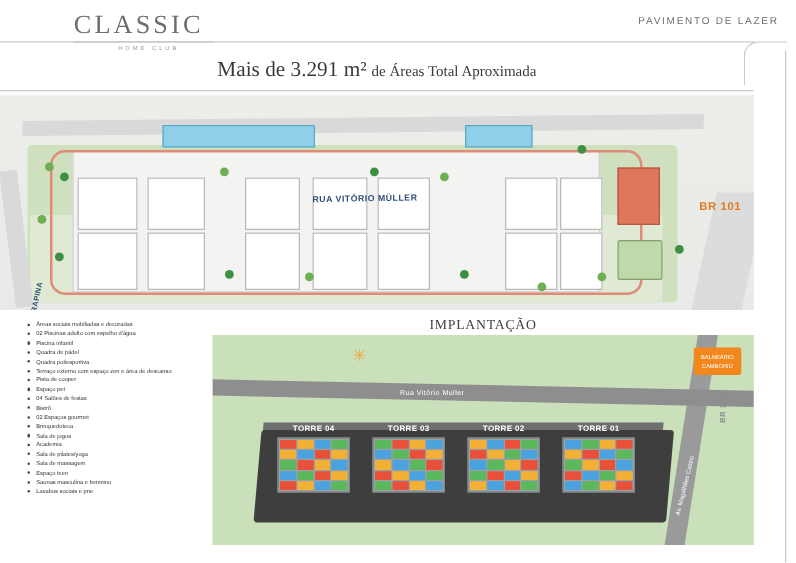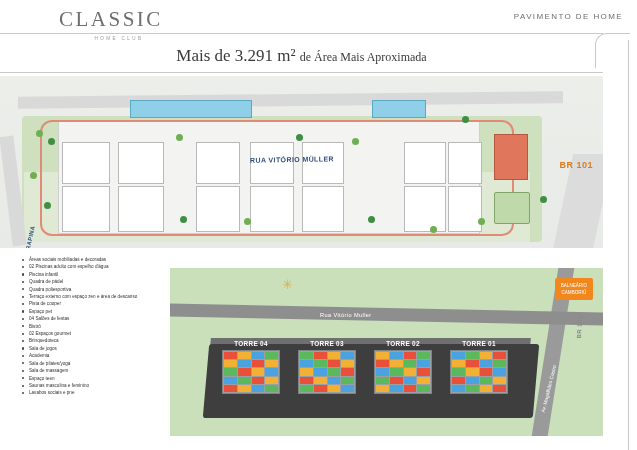--- a/index.html
+++ b/index.html
@@ -71,28 +71,28 @@
 <body>
 
 <div class="page">
 
   <div class="logo">
     <div class="brand">CLASSIC</div>
     <div class="rule"></div>
     <div class="sub">HOME CLUB</div>
   </div>
 
-  <div class="pav-title">PAVIMENTO DE HOME</div>
+  <div class="pav-title">PAVIMENTO DE LAZER</div>
   <div class="hdr-rule"></div>
   <div class="hdr-arc"></div>
   <div class="right-rule"></div>
 
   <div class="main-title">
     <span class="big">Mais de 3.291 m²</span>
-    <span class="small">de Área Mais Aproximada</span>
+    <span class="small">de Áreas Total Aproximada</span>
   </div>
   <div class="title-rule"></div>
 
   <div class="siteplan">
     <div class="sp-sky"></div>
     <div class="sp-brroad"></div>
     <div class="sp-green"></div>
     <div class="sp-green2"></div>
     <div class="sp-roadtop"></div>
     <div class="sp-roadleft"></div>
@@ -155,20 +155,21 @@
       <li>Sala de jogos</li>
       <li>Academia</li>
       <li>Sala de pilates/yoga</li>
       <li>Sala de massagem</li>
       <li>Espaço teen</li>
       <li>Saunas masculina e feminino</li>
       <li>Lavabos sociais e pne</li>
     </ul>
   </div>
 
+  <div class="impl-title">IMPLANTAÇÃO</div>
 
   <div class="impl">
     <div class="impl-dark"></div>
     <div class="impl-roadright"></div>
     <div class="impl-roadtop"></div>
     <div class="impl-roadtop-lbl">Rua Vitório Muller</div>
     <div class="impl-roadright-lbl">Av. Magalhães Castro</div>
     <div class="impl-br">BR 101</div>
 
     <div class="impl-slab2"></div>

